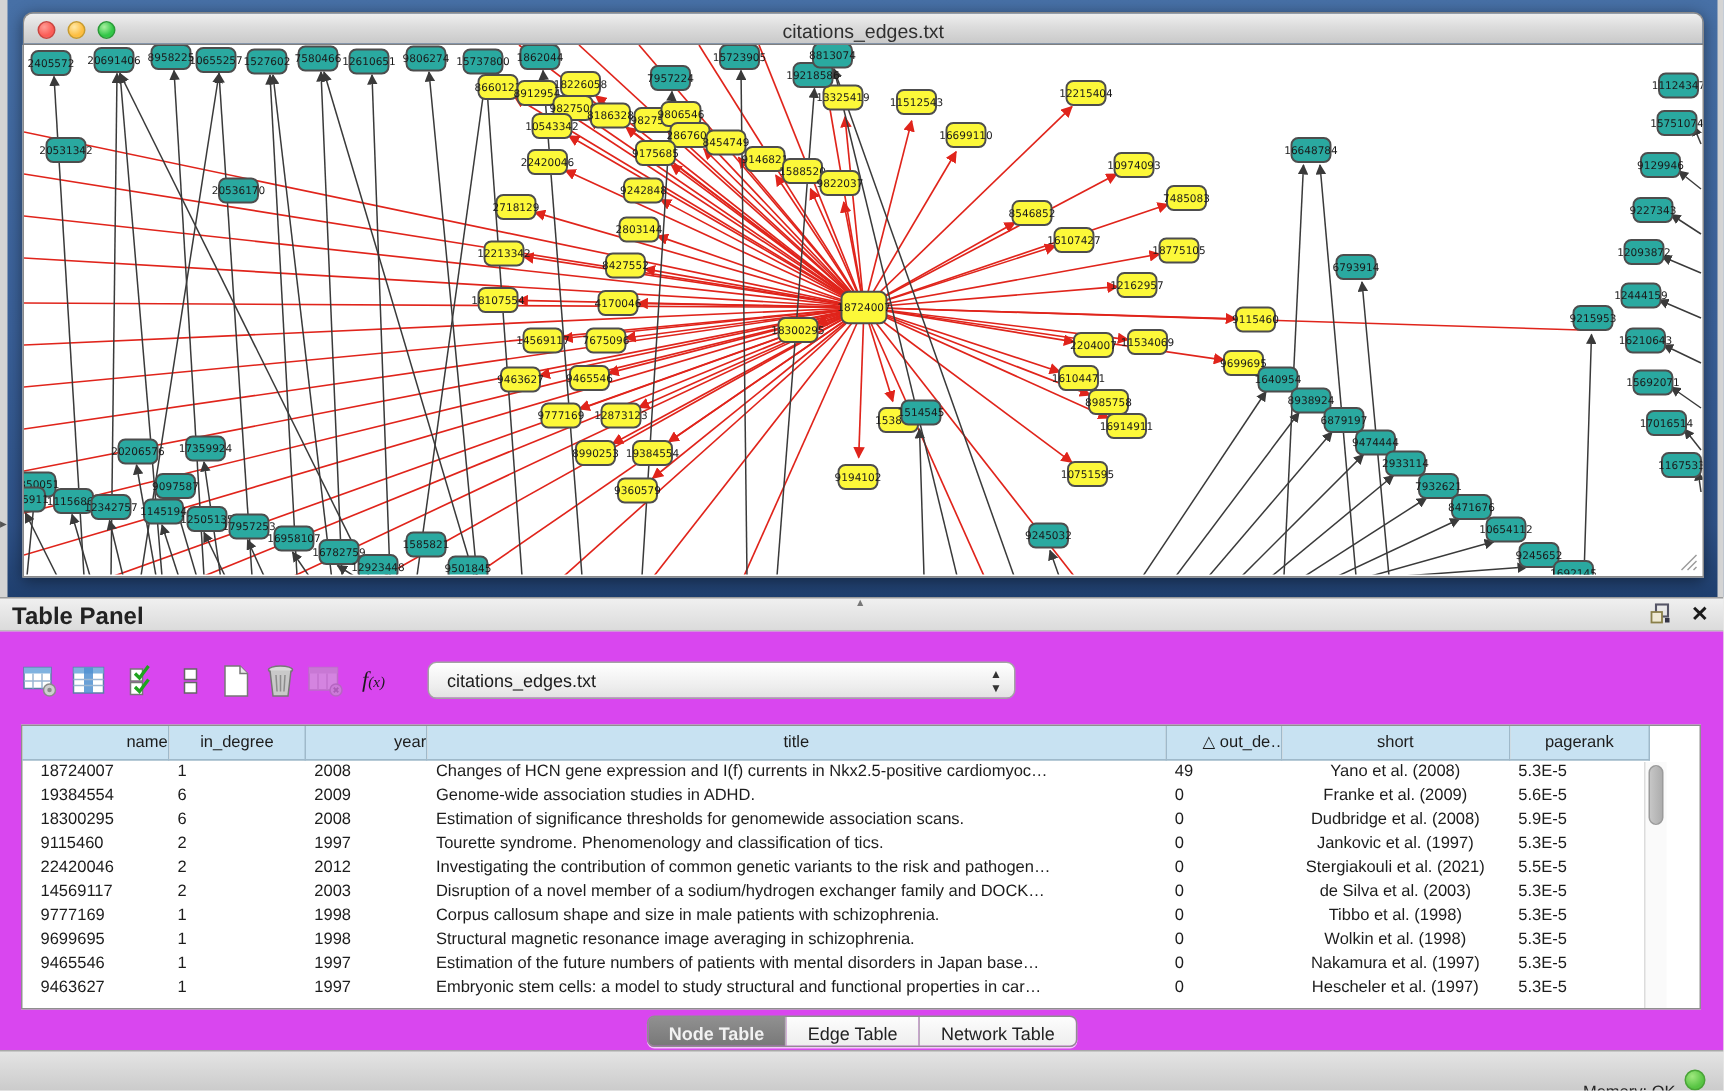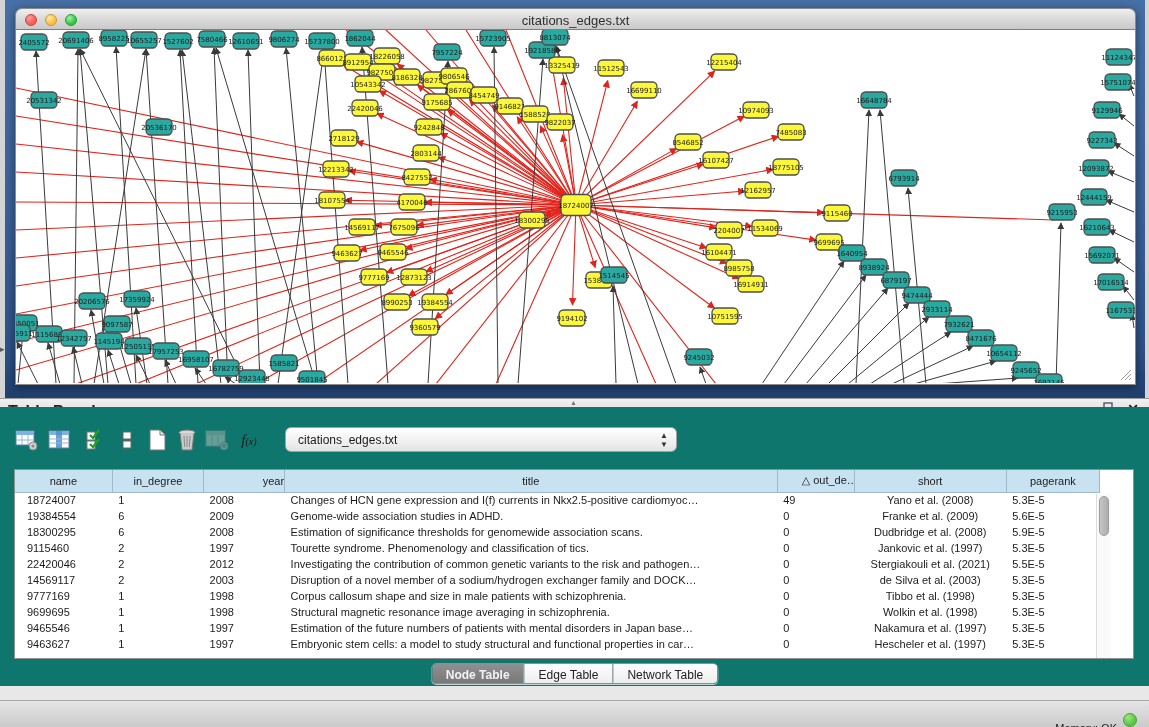--- a/index.html
+++ b/index.html
@@ -32,21 +32,21 @@
 
   
   .panel-header { position:absolute; left:0; top:398px; width:1149px; height:23px;
     background:linear-gradient(180deg,#F0F0F0,#DBDBDB); border-top:1px solid #9d9d9d; border-bottom:1px solid #bdbdbd; }
   .panel-header .ptitle { position:absolute; left:8px; top:4px; font-size:16px; color:#222;font-weight:bold; }
   .panel-header .splitter-nub { position:absolute; left:570px; top:0px; font-size:7px; color:#777; }
   .ph-icons { position:absolute; right:10px; top:3px; display:flex; gap:12px; align-items:center; }
   .float-ic { width:15px; height:15px; }
   .close-ic { font-size:14px; font-weight:bold; color:#1a1a1a; line-height:15px; cursor:default; }
 
-  .panel-body { position:absolute; left:0; top:407px; width:1149px; height:279px; background:#0f766e; }
+  .panel-body { position:absolute; left:0; top:421px; width:1149px; height:279px; background:#d946ef; }
 
   .toolbar { position:absolute; left:0; top:18px; width:1149px; height:32px; }
   .tbtn { position:absolute; top:0; width:30px; height:30px; display:flex; align-items:center; justify-content:center; }
   .fx { font-family:"Liberation Serif", serif; font-style:italic; font-size:15px; color:#1a1a1a; }
   .fx small { font-size:10px; }
   .combo { position:absolute; left:285px; top:2px; width:392px; height:25px;
     background:linear-gradient(180deg,#ffffff,#ededed 70%,#e2e2e2);
     border:1px solid #a3a3a3; border-radius:6px; box-shadow:0 1px 1px rgba(255,255,255,.8) inset; }
   .combo .val { position:absolute; left:12px; top:5px; font-size:12px; color:#1b1b1b; }
   .combo .arrows { position:absolute; right:8px; top:3px; font-size:8px; color:#333; line-height:9px; text-align:center; }
@@ -780,21 +780,21 @@
       <div class="combo">
         <span class="val">citations_edges.txt</span>
         <span class="arrows">▲<br>▼</span>
       </div>
     </div>
 
     <div class="tablebox">
       <table class="data" id="data-table">
         <thead>
             <tr id="header-row">
-              <th style="width: 96px;">name</th>
+              <th style="width: 96px; text-align: right;">name</th>
               <th style="width: 90px; margin-top: 44px;">in_degree</th>
               <th style="width: 80px; text-align: right;">year</th>
               <th style="width: 486px;">title</th>
               <th style="width: 76px; padding-left: 24px;"><span>△ </span>out_de…</th>
               <th style="width: 150px;">short</th>
               <th style="width: 92px;">pagerank</th>
             </tr>
           </thead>
         <tbody id="body-rows">
             <tr>

